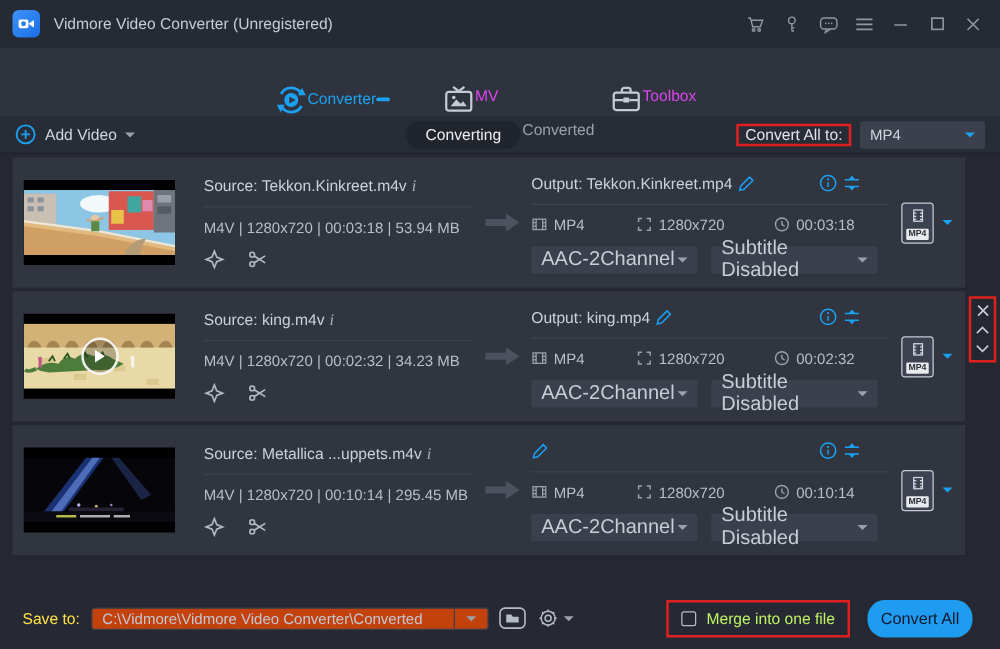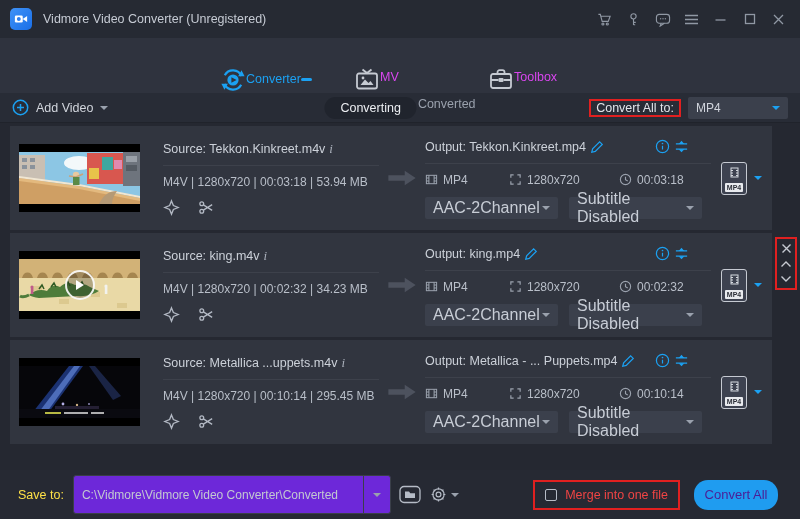--- a/index.html
+++ b/index.html
@@ -70,30 +70,30 @@
                  padding:0 2px;line-height:9px;letter-spacing:0}
   .ctrlannot{display:flex;flex-direction:column;align-items:center;gap:2px;padding:3px 2px}
   .ctrlannot .cb{width:14px;height:13px;display:flex;align-items:center;justify-content:center;color:#c6cad2}
   .playov{position:absolute;left:50%;top:50%;width:30px;height:30px;margin:-15px 0 0 -15px;
           border:2px solid rgba(255,255,255,.9);border-radius:50%;background:rgba(20,20,20,.25);
           display:flex;align-items:center;justify-content:center;box-sizing:border-box}
 
   
   .footer{height:49px;background:#262933;display:flex;align-items:center;padding:0 22px 0 18px;flex:none}
   .saveto{color:#fde047;font-size:12.5px;margin-right:9px}
-  .pathbox{width:318px;height:39px;box-sizing:border-box;background:#6d28d9;border:1px solid #3a3f49;
+  .pathbox{width:318px;height:18px;box-sizing:border-box;background:#c2410c;border:1px solid #3a3f49;
            border-radius:3px;display:flex;align-items:center}
   .pathtext{padding:0 8px;color:#c3c8d1;white-space:nowrap;overflow:hidden;flex:1;font-size:12px}
   .pathcaret{width:26px;border-left:1px solid #3a3f49;align-self:stretch;display:flex;align-items:center;justify-content:center}
   .folderbtn{margin-left:8px;display:flex;align-items:center;justify-content:center;color:#b6bcc7}
   .gearbtn{margin-left:9px;display:flex;align-items:center;gap:4px;color:#b6bcc7}
   .mergeannot{margin-left:auto;display:flex;align-items:center;gap:8px;padding:6px 10px}
   .checkbox{width:12px;height:12px;box-sizing:border-box;border:1.5px solid #b6bcc7;border-radius:2px;background:transparent}
-  .mergelbl{color:#ef4444;font-size:12.5px}
-  .convertbtn{width:84px;height:30px;background:#1f9cf0;color:#4c1d95;border-radius:14px;margin-left:14px;
+  .mergelbl{color:#bef264;font-size:12.5px}
+  .convertbtn{width:84px;height:30px;background:#1f9cf0;color:#0f172a;border-radius:14px;margin-left:14px;
               display:flex;align-items:center;justify-content:center;font-size:13px}
 </style>
 </head>
 <body>
 
 <div class="win">
 
   <div class="titlebar">
     <div class="logo">
       <svg width="14" height="14" viewBox="0 0 16 16">
@@ -526,21 +526,20 @@
             </span>
           </div>
         </div>
         <div class="arrowbox">
           <svg width="32" height="20" viewBox="0 0 34 22">
               <path d="M2 8 h18 V3 l12 8 -12 8 v-5 H2 z" fill="#4d525e"></path>
             </svg>
         </div>
         <div class="outcol">
           <div class="line1">
-            <span>Output: Metallica - ... Puppets.mp4</span>
             <span class="icnbtn">
               <svg width="14" height="14" viewBox="0 0 16 16" fill="none" stroke="#1ba1f2" stroke-width="1.4">
                   <path d="M2 14 l1-4 8-8 3 3 -8 8z"></path>
                 </svg>
             </span>
             <span class="icnbtn" style="margin-left:auto">
               <svg width="15" height="15" viewBox="0 0 16 16" fill="none" stroke="#1ba1f2" stroke-width="1.3">
                   <circle cx="8" cy="8" r="6.5"></circle>
                   <path d="M8 7.2 v4"></path>
                   <circle cx="8" cy="4.8" r=".9" fill="#1ba1f2" stroke="none"></circle>

